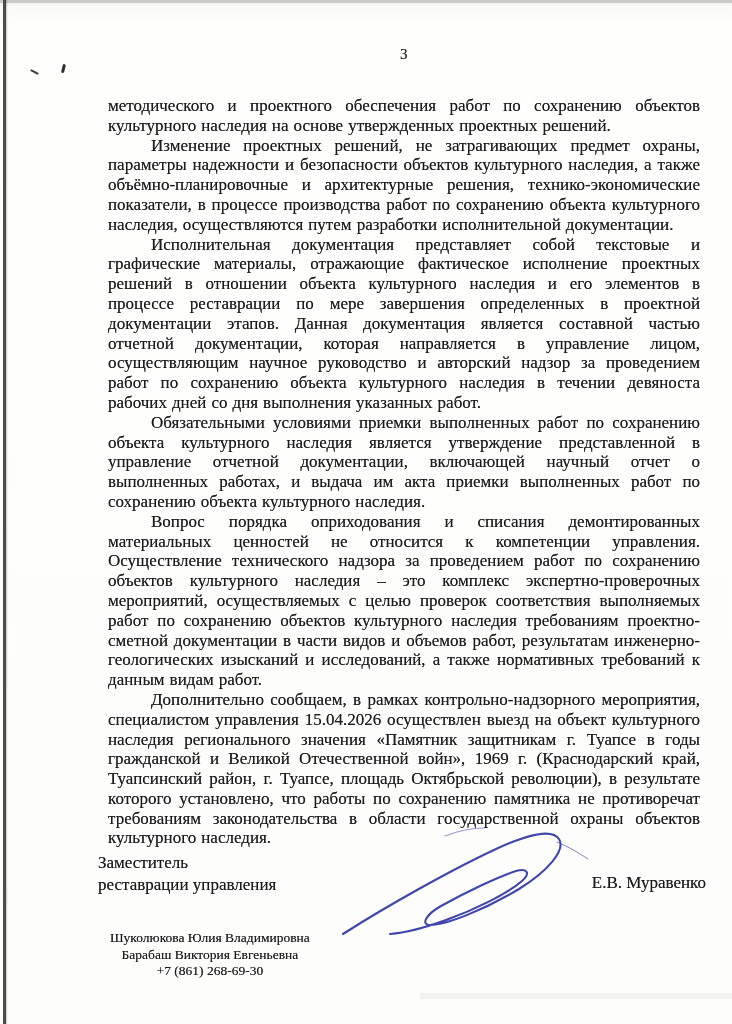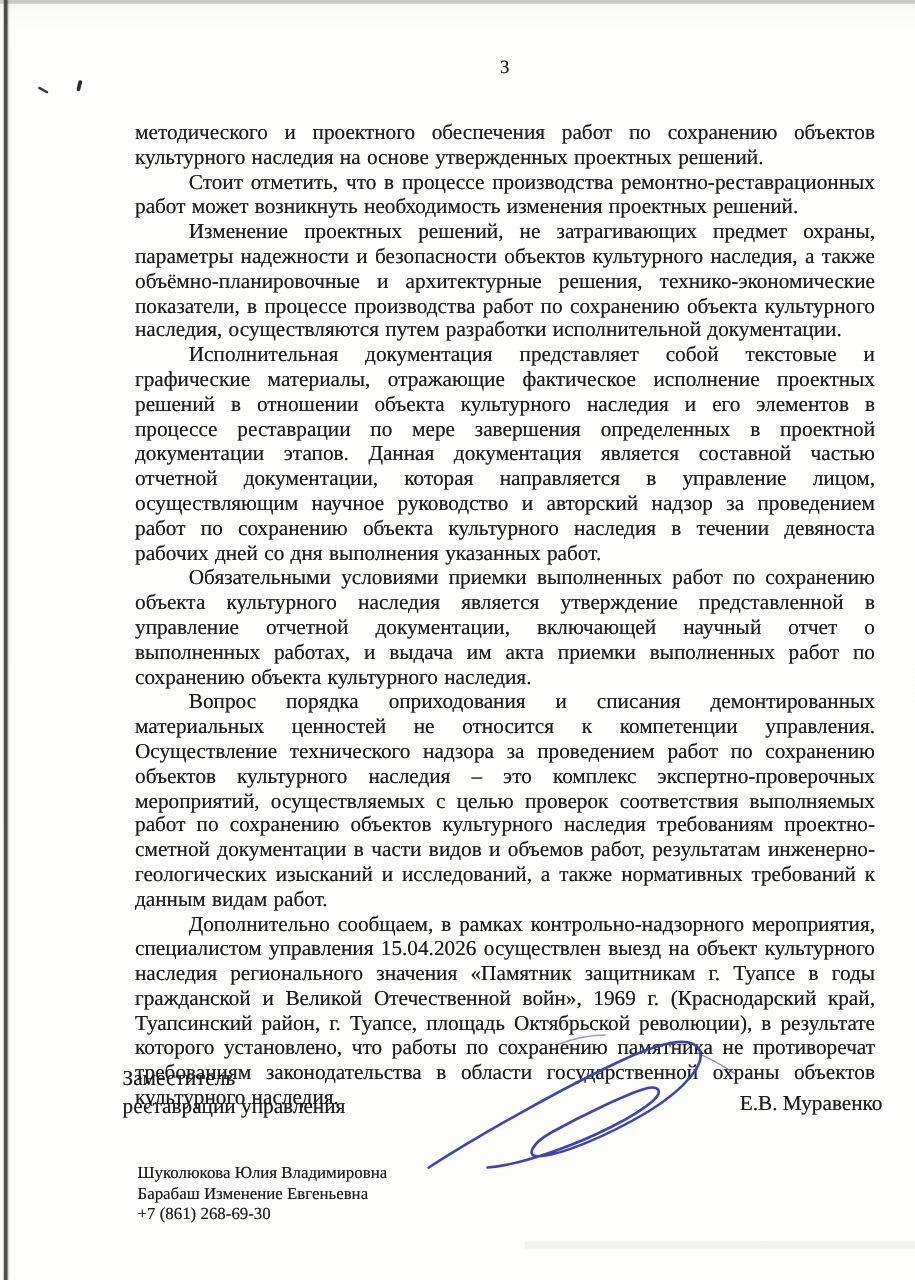--- a/index.html
+++ b/index.html
@@ -112,39 +112,39 @@
     width: 256px;
     height: 134px;
   }
   .footer {
     position: absolute;
     left: 110px;
     top: 930px;
     font-size: 13.5px;
     line-height: 16.6px;
     text-shadow: 0 0 0.4px rgba(0,0,0,0.55);
+    text-align: center;
   }
 </style>
 </head>
 <body>
 
 <div class="page">
 
   <div class="edge-top"></div>
   <div class="edge-left"></div>
   <div class="speck-1"></div>
   <div class="speck-2"></div>
   <div class="artifact-band"></div>
 
   <div class="content">
     <div class="page-number">3</div>
 
     <div class="body-text">
       <p class="para no-indent">методического и проектного обеспечения работ по сохранению объектов культурного наследия на основе утвержденных проектных решений.</p>
-      <p class="para">Стоит отметить, что в процессе производства ремонтно-реставрационных работ может возникнуть необходимость изменения проектных решений.</p>
       <p class="para">Изменение проектных решений, не затрагивающих предмет охраны, параметры надежности и безопасности объектов культурного наследия, а также объёмно-планировочные и архитектурные решения, технико-экономические показатели, в процессе производства работ по сохранению объекта культурного наследия, осуществляются путем разработки исполнительной документации.</p>
       <p class="para">Исполнительная документация представляет собой текстовые и графические материалы, отражающие фактическое исполнение проектных решений в отношении объекта культурного наследия и его элементов в процессе реставрации по мере завершения определенных в проектной документации этапов. Данная документация является составной частью отчетной документации, которая направляется в управление лицом, осуществляющим научное руководство и авторский надзор за проведением работ по сохранению объекта культурного наследия в течении девяноста рабочих дней со дня выполнения указанных работ.</p>
       <p class="para">Обязательными условиями приемки выполненных работ по сохранению объекта культурного наследия является утверждение представленной в управление отчетной документации, включающей научный отчет о выполненных работах, и выдача им акта приемки выполненных работ по сохранению объекта культурного наследия.</p>
       <p class="para">Вопрос порядка оприходования и списания демонтированных материальных ценностей не относится к компетенции управления. Осуществление технического надзора за проведением работ по сохранению объектов культурного наследия – это комплекс экспертно-проверочных мероприятий, осуществляемых с целью проверок соответствия выполняемых работ по сохранению объектов культурного наследия требованиям проектно-сметной документации в части видов и объемов работ, результатам инженерно-геологических изысканий и исследований, а также нормативных требований к данным видам работ.</p>
       <p class="para">Дополнительно сообщаем, в рамках контрольно-надзорного мероприятия, специалистом управления 15.04.2026 осуществлен выезд на объект культурного наследия регионального значения «Памятник защитникам г. Туапсе в годы гражданской и Великой Отечественной войн», 1969 г. (Краснодарский край, Туапсинский район, г. Туапсе, площадь Октябрьской революции), в результате которого установлено, что работы по сохранению памятника не противоречат требованиям законодательства в области государственной охраны объектов культурного наследия.</p>
     </div>
   </div>
 
   <div class="sign-title">
     <div>Заместитель</div>
@@ -163,17 +163,17 @@
              C 174,80 141,96 113,106
              C 91,114 70,119 57,120" stroke="#3f45ad" stroke-width="2.1" stroke-linecap="round" stroke-linejoin="round"></path>
     <path d="M 224,28 C 236,33 246,39 255,45" stroke="#3f45ad" stroke-width="0.9" stroke-linecap="round" opacity="0.75"></path>
     <path d="M 112,22 C 125,17 140,14 151,14" stroke="#3f45ad" stroke-width="1.2" stroke-linecap="round" opacity="0.55"></path>
   </svg>
 
   <div class="sign-name">Е.В. Муравенко</div>
 
   <div class="footer">
     <div>Шуколюкова Юлия Владимировна</div>
-    <div>Барабаш Изменение Евгеньевна</div>
+    <div>Барабаш Виктория Евгеньевна</div>
     <div>+7 (861) 268-69-30</div>
   </div>
 
 </div>
 
 </body></html>

